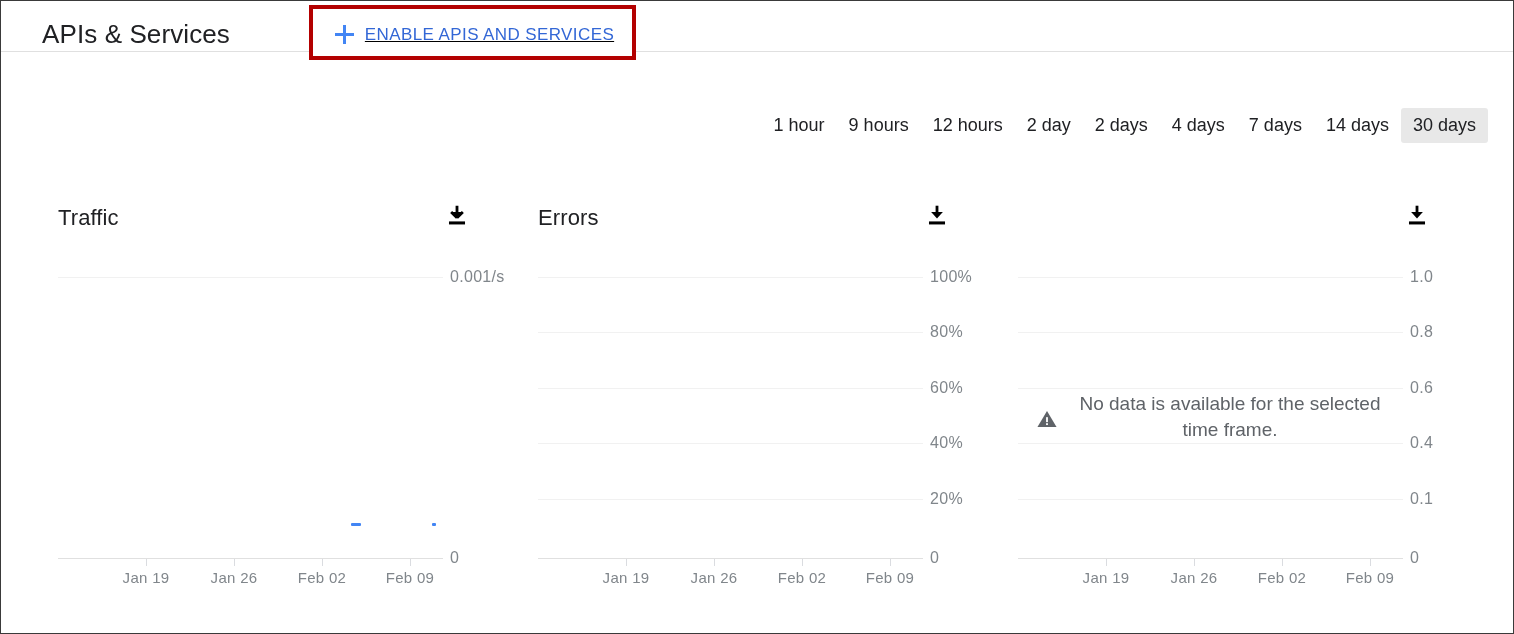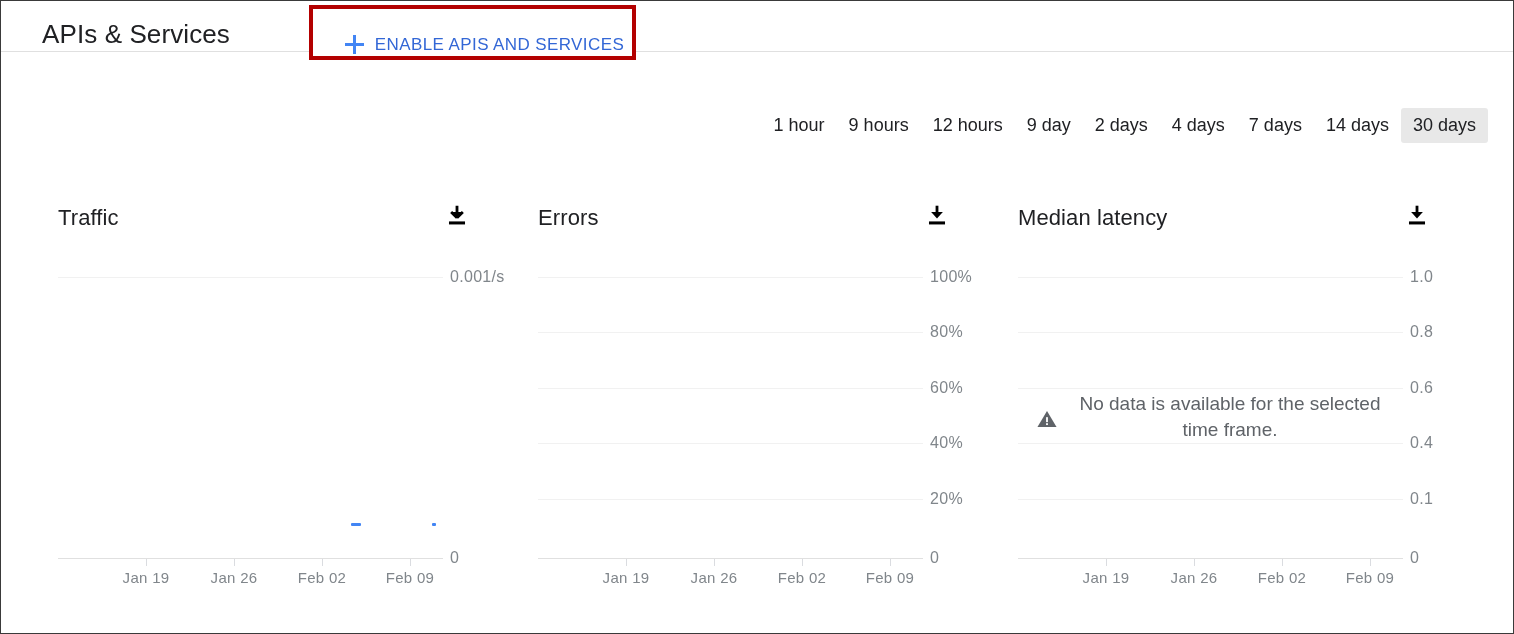--- a/index.html
+++ b/index.html
@@ -56,21 +56,22 @@
     left: 0; top: 0;
     width: 100%;
     height: 100%;
     display: flex;
     align-items: center;
     justify-content: center;
     gap: 11px;
     cursor: pointer;
     background: transparent;
     border: none;
-    padding: 12px;
+    padding: 2px;
+    text-decoration: underline;
   }
   .plus-icon {
     position: relative;
     width: 19px;
     height: 19px;
     flex: 0 0 auto;
   }
   .plus-icon::before, .plus-icon::after {
     content: "";
     position: absolute;
@@ -241,21 +242,21 @@
         <span class="plus-icon"></span>
         <span class="enable-label">ENABLE APIS AND SERVICES</span>
       </div>
     </div>
   </div>
 
   <div class="timerange">
     <div class="range-item">1 hour</div>
     <div class="range-item">9 hours</div>
     <div class="range-item">12 hours</div>
-    <div class="range-item">9 day</div>
+    <div class="range-item">2 day</div>
     <div class="range-item">2 days</div>
     <div class="range-item">4 days</div>
     <div class="range-item">7 days</div>
     <div class="range-item">14 days</div>
     <div class="range-item selected">30 days</div>
   </div>
 
   <div class="charts">
 
     <div class="card card-1">
@@ -319,21 +320,20 @@
         <div class="xtickmark" style="left:352px"></div>
 
         <div class="xlabel" style="left:88px">Jan 19</div>
         <div class="xlabel" style="left:176px">Jan 26</div>
         <div class="xlabel" style="left:264px">Feb 02</div>
         <div class="xlabel" style="left:352px">Feb 09</div>
       </div>
     </div>
 
     <div class="card card-3">
-      <div class="card-title">Median latency</div>
       <div class="download-icon">
         <svg width="26" height="26" viewBox="0 0 24 24" aria-hidden="true">
           <path d="M12 2.5v9.2" fill="none" stroke="#000" stroke-width="2.6"></path>
           <path d="M6.6 8.2h10.8L12 14.4z" fill="#000"></path>
           <rect x="4.6" y="17" width="14.8" height="2.8" fill="#000"></rect>
         </svg>
       </div>
       <div class="plot">
         <div class="gridline" style="top:0px"></div>
         <div class="gridline" style="top:55px"></div>

